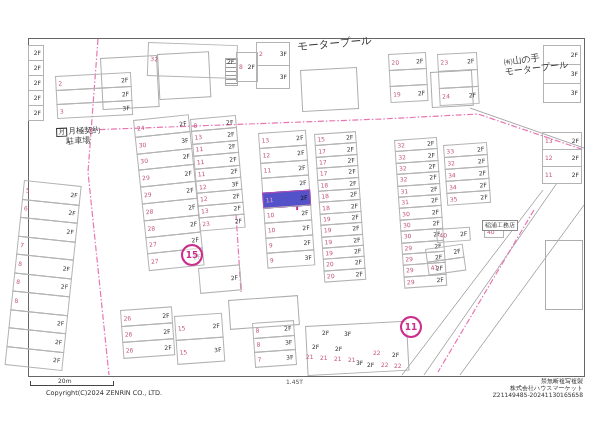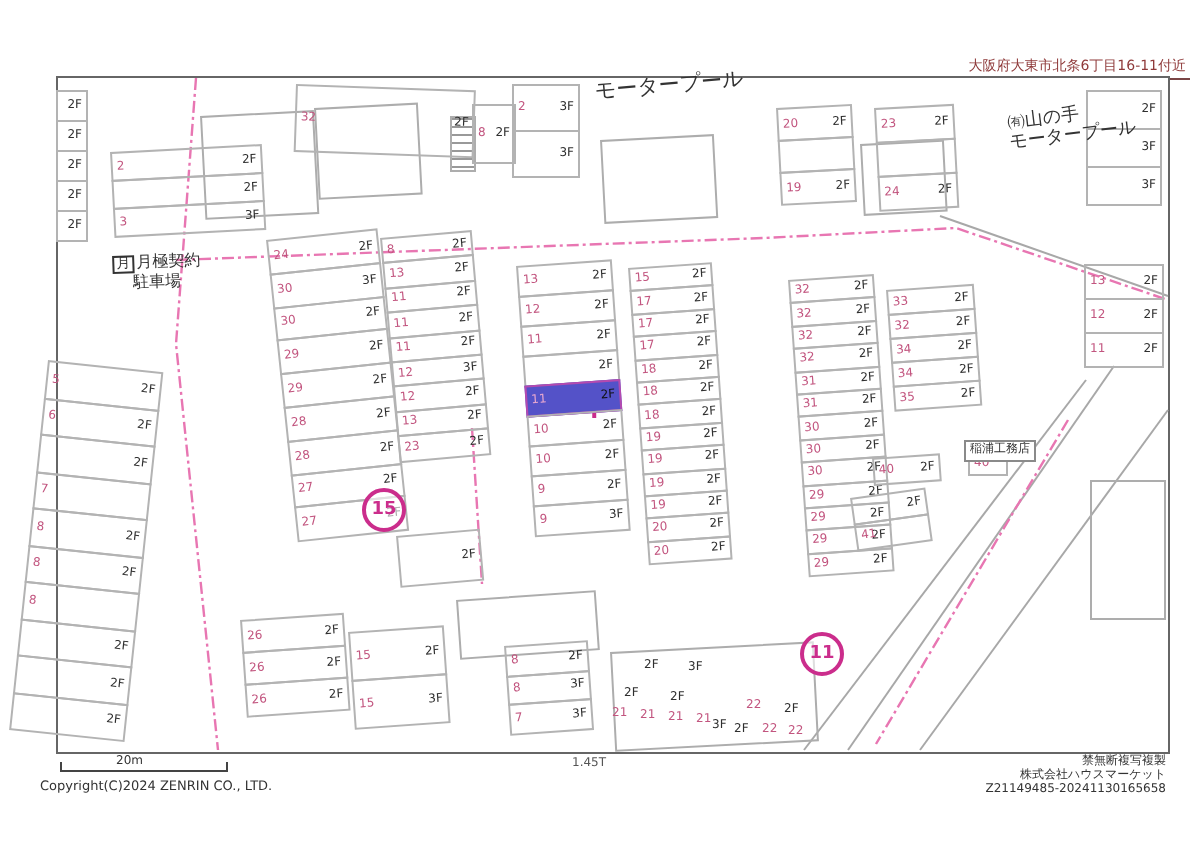--- a/index.html
+++ b/index.html
@@ -33,30 +33,29 @@
   .landmark .ln{display:block;line-height:1.15;}
   .boxsym{display:inline-block;border:1px solid #333;padding:0 1px;margin-right:1px;line-height:1;}
   #district{position:absolute;color:var(--district);font-size:25px;letter-spacing:1px;line-height:1;}
   #marker{position:absolute;color:var(--accent);font-size:17px;font-weight:bold;line-height:1;}
   #address{position:absolute;top:28px;right:5px;font-size:7px;color:var(--addr);
            border-bottom:1px solid #7a4545;padding:0 2px 1px 2px;}
   #scalebar{position:absolute;left:30px;top:381px;width:82px;height:4px;
             border-left:1px solid #444;border-right:1px solid #444;border-bottom:1px solid #444;}
   #scale-label{position:absolute;left:58px;top:377px;font-size:6px;color:#333;}
   #ratio-label{position:absolute;left:286px;top:378px;font-size:6px;color:#555;}
-  #copyright{position:absolute;left:20px;top:389px;font-size:6.5px;color:#333;}
+  #copyright{position:absolute;left:46px;top:389px;font-size:6.5px;color:#333;}
   #legalblock{position:absolute;right:17px;top:377px;text-align:right;font-size:6px;
               line-height:7px;color:#333;}
 </style>
 </head>
 <body>
 
 <div id="stage">
 
-  <div id="address">大阪府大東市北条6丁目16-11付近</div>
 
   <div id="frame"></div>
 
   <div id="map-layer">
     <svg id="linesvg" width="600" height="424" viewBox="0 0 600 424">
         <polyline points="557,183 424,375" fill="none" stroke="#a8a8a8" stroke-width="1"></polyline>
         <polyline points="543,190 402,375" fill="none" stroke="#a8a8a8" stroke-width="1"></polyline>
         <polyline points="584,205 460,375" fill="none" stroke="#a8a8a8" stroke-width="1"></polyline>
         <polyline points="470,108 584,148" fill="none" stroke="#a8a8a8" stroke-width="1"></polyline>
         <polyline points="98,39 88,172 109,375" fill="none" stroke="#e876b2" stroke-width="1.2" stroke-dasharray="6 2 1.5 2"></polyline>

